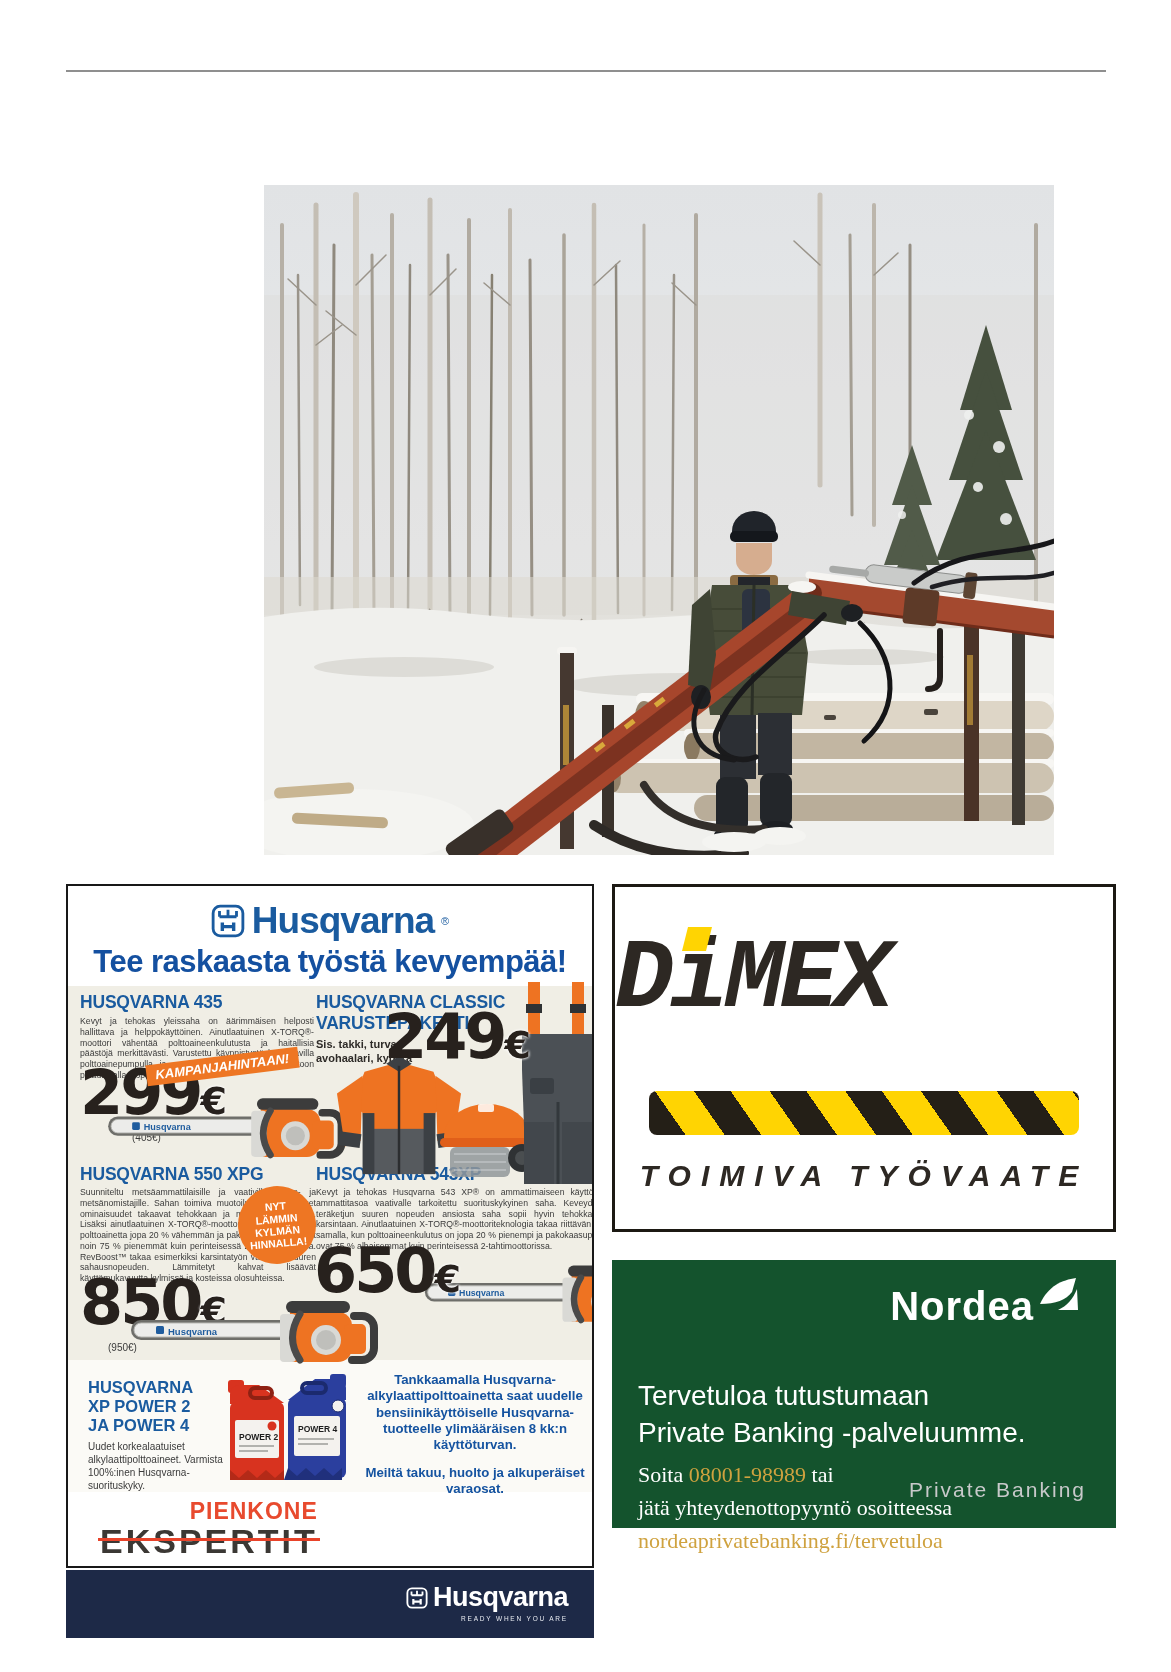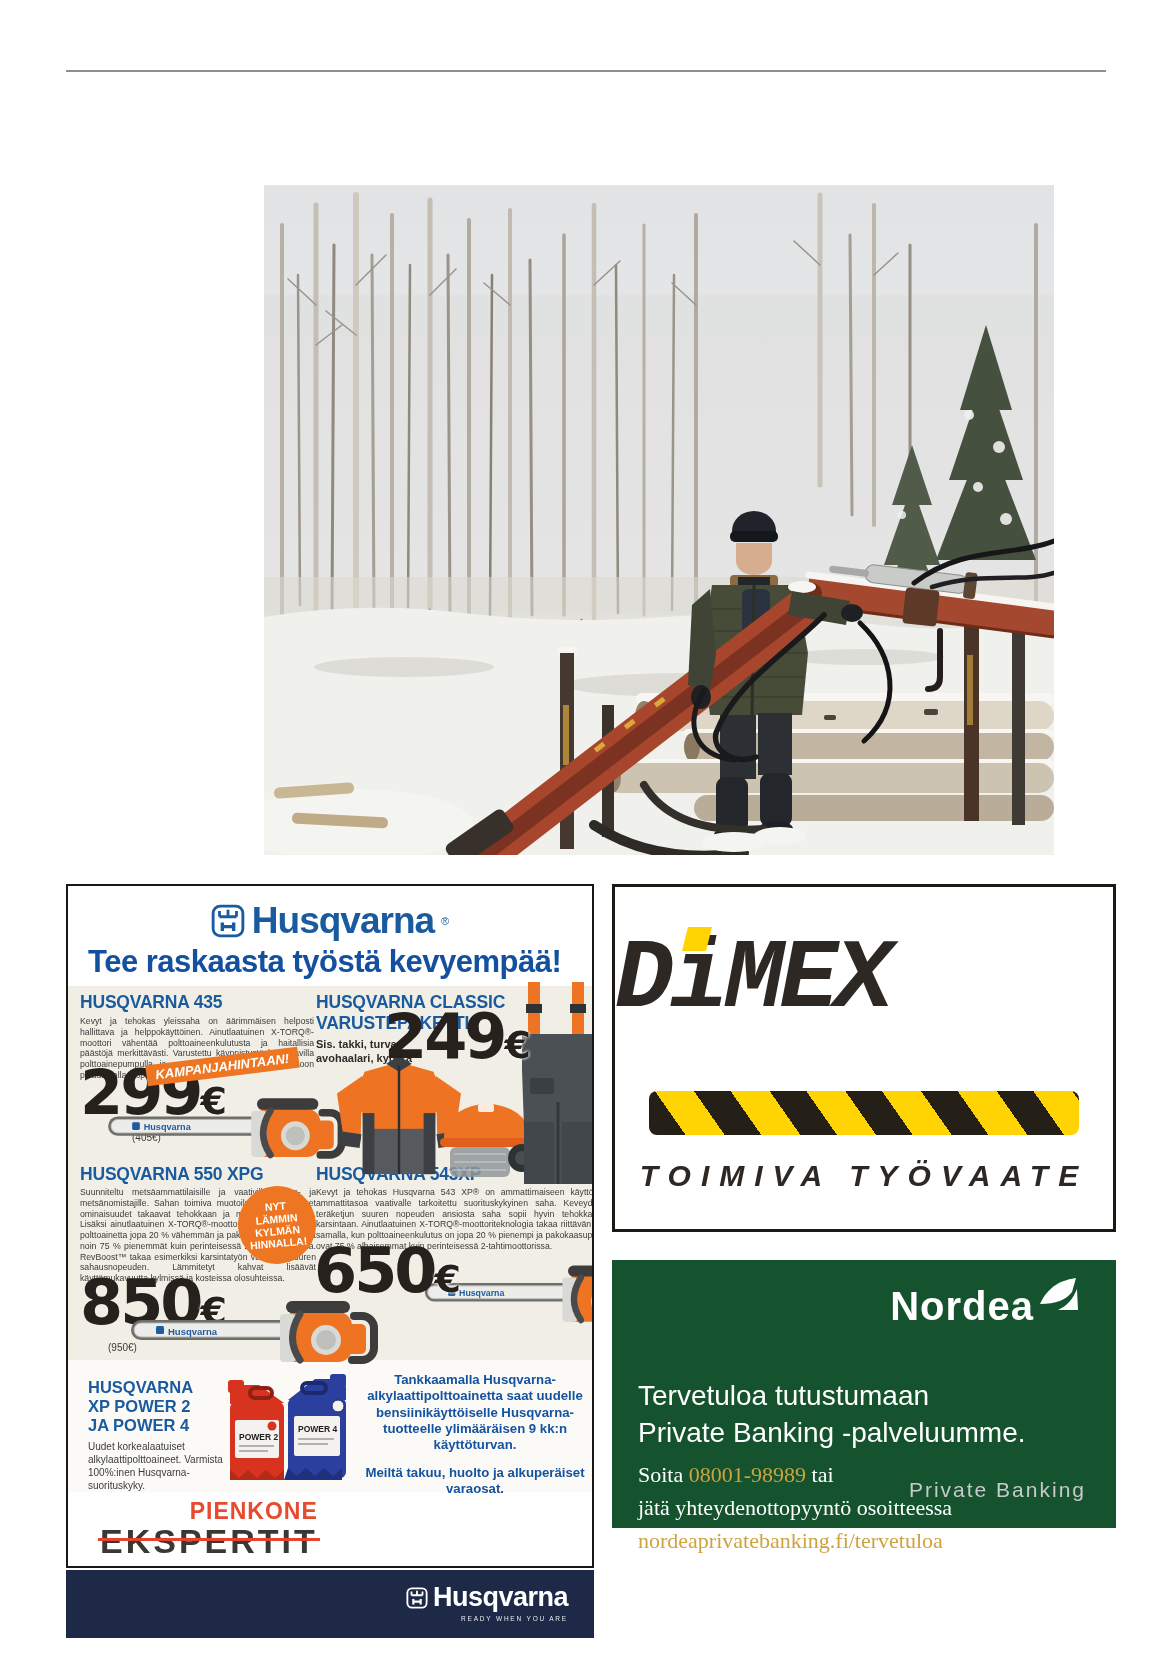--- a/index.html
+++ b/index.html
@@ -14,22 +14,22 @@
   .photo{left:264px;top:185px;width:790px;height:670px;overflow:hidden;background:#e8eaeb;}
 
   
   .husq-ad{left:66px;top:884px;width:528px;height:754px;}
   .husq-box{position:absolute;left:0;top:0;width:524px;height:680px;background:#fff;
             border:2px solid #181818;overflow:hidden;}
   .h-logo-row{position:absolute;top:14px;left:0;width:100%;display:flex;justify-content:center;
               align-items:center;gap:7px;color:#1a5b9f;}
   .h-logo-row .brand{font-size:37px;font-weight:bold;letter-spacing:-1px;}
   .h-logo-row sup{font-size:11px;vertical-align:top;}
-  .h-headline{position:absolute;top:58px;left:0;width:100%;text-align:left;white-space:nowrap;
-              font-size:31px;font-weight:800;color:#1450a0;letter-spacing:-0.5px;padding-left:20px;}
+  .h-headline{position:absolute;top:58px;left:0;width:100%;text-align:center;white-space:nowrap;
+              font-size:31px;font-weight:800;color:#1450a0;letter-spacing:-0.5px;}
   .h-cream{position:absolute;left:0;top:100px;width:524px;height:374px;background:#f0eee5;}
   .h-light{position:absolute;left:0;top:474px;width:524px;height:132px;background:#fbfaf6;}
   .h-name{position:absolute;font-size:17.5px;font-weight:800;color:#1a5b9f;letter-spacing:-0.2px;}
   .h-body{position:absolute;font-size:8.7px;line-height:1.24;color:#3b3b3b;text-align:justify;}
   .h-price{position:absolute;font-family:"DejaVu Sans",sans-serif;font-weight:bold;color:#27211d;
            letter-spacing:-3px;line-height:1;}
   .h-price .num{font-size:62px;}
   .h-price .eur{font-size:38px;letter-spacing:0;text-shadow:0 0 3px #fff,0 0 3px #fff;}
   .h-old{position:absolute;font-size:10px;color:#3b3b3b;}
   .badge-campaign{position:absolute;left:78px;top:170px;background:#ee7623;color:#fff;
@@ -409,21 +409,21 @@
         <rect x="8" y="30" width="58" height="80" rx="6" fill="#2b3f9e"></rect>
         <path d="M8,100 l9,8 9,-8 9,8 9,-8 9,8 9,-8 v12 h-58 z" fill="#20307c"></path>
         <rect x="22" y="15" width="24" height="10" rx="5" fill="none" stroke="#1b2a6e" stroke-width="4"></rect>
         <circle cx="58" cy="38" r="6" fill="#f4f2ee" stroke="#1b2a6e"></circle>
         <rect x="14" y="48" width="46" height="40" rx="2" fill="#f4f2ee"></rect>
         <text x="18" y="64" font-size="8.5" font-weight="bold" fill="#1c1c1c">POWER 4</text>
         <line x1="18" y1="71" x2="54" y2="71" stroke="#9c9c98" stroke-width="1.5"></line>
         <line x1="18" y1="76" x2="48" y2="76" stroke="#9c9c98" stroke-width="1.5"></line>
       </svg>
       <div class="xp-promo">
-        <p>Tankkaamalla Husqvarna-alkylaattipolttoainetta saat uudelle bensiinikäyttöiselle Husqvarna-tuotteelle ylimääräisen 9 kk:n käyttöturvan.</p>
+        <p>Tankkaamalla Husqvarna-alkylaattipolttoainetta saat uudelle bensiinikäyttöiselle Husqvarna-tuotteelle ylimääräisen 8 kk:n käyttöturvan.</p>
         <p>Meiltä takuu, huolto ja alkuperäiset varaosat.</p>
       </div>
 
       <div class="pienkone">
         <div class="pk1">PIENKONE</div>
         <div class="pk2">
           <span>EKSPERTIT</span>
           <div class="pk-line"></div>
         </div>
       </div>

